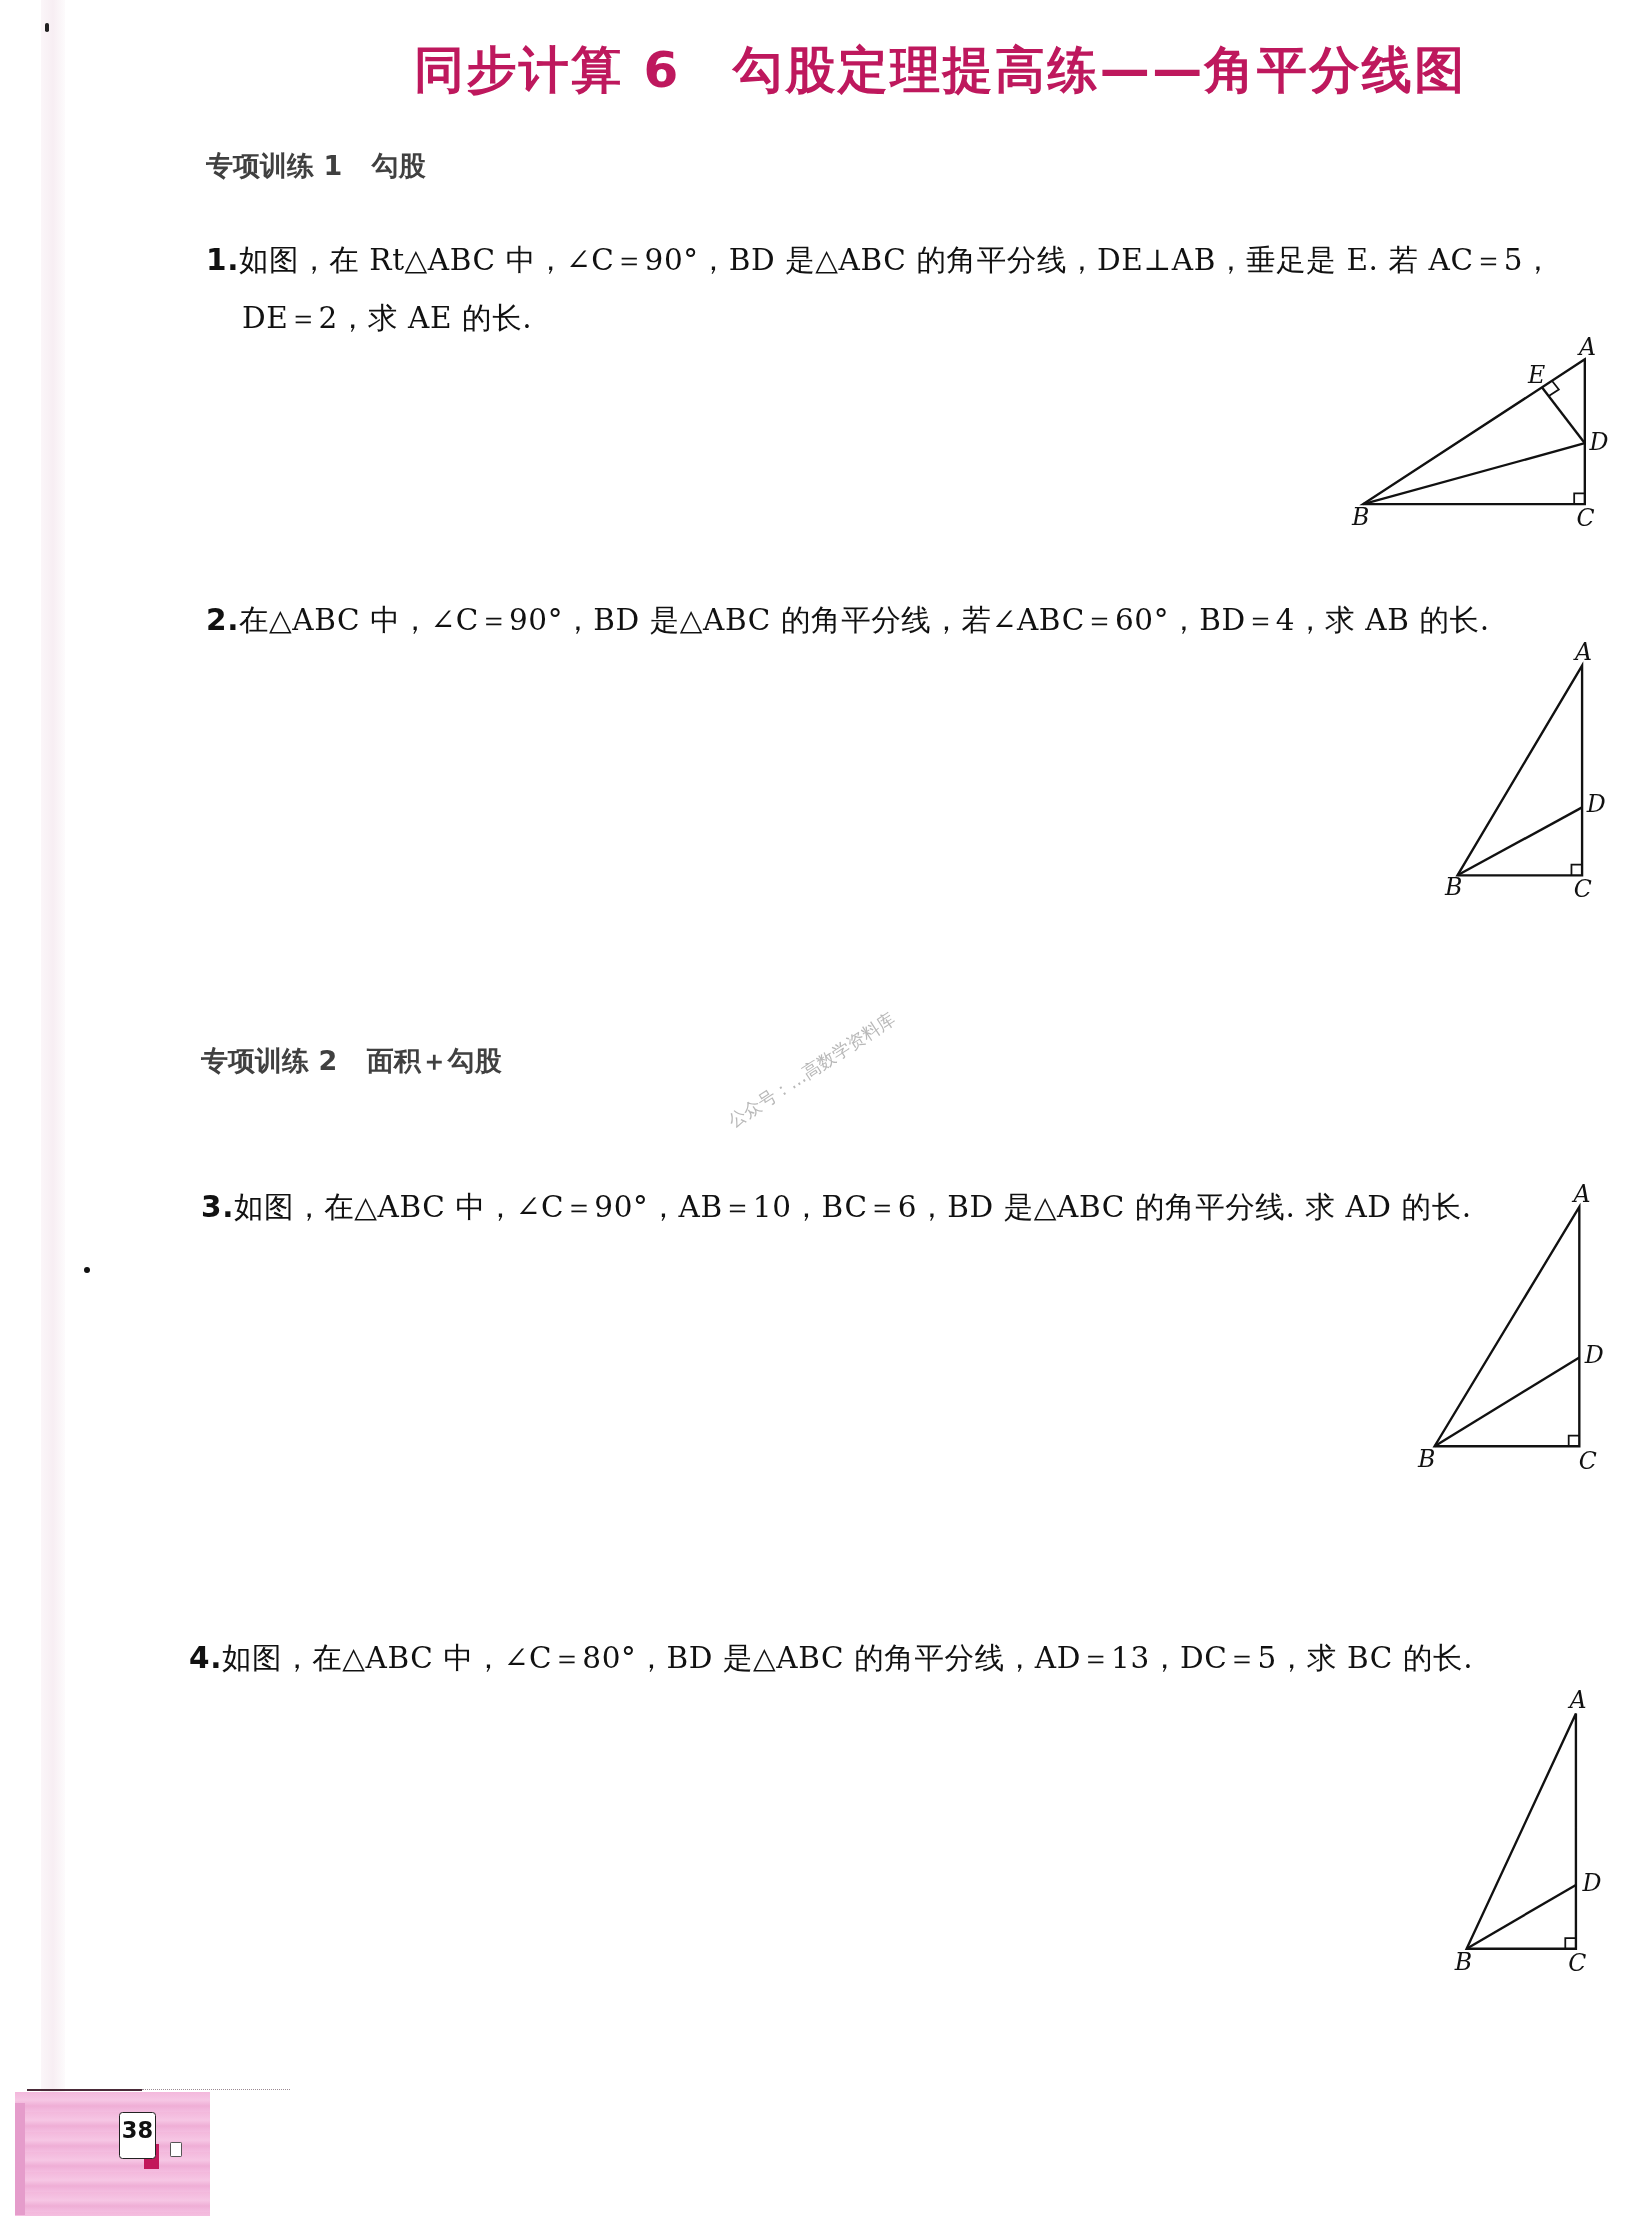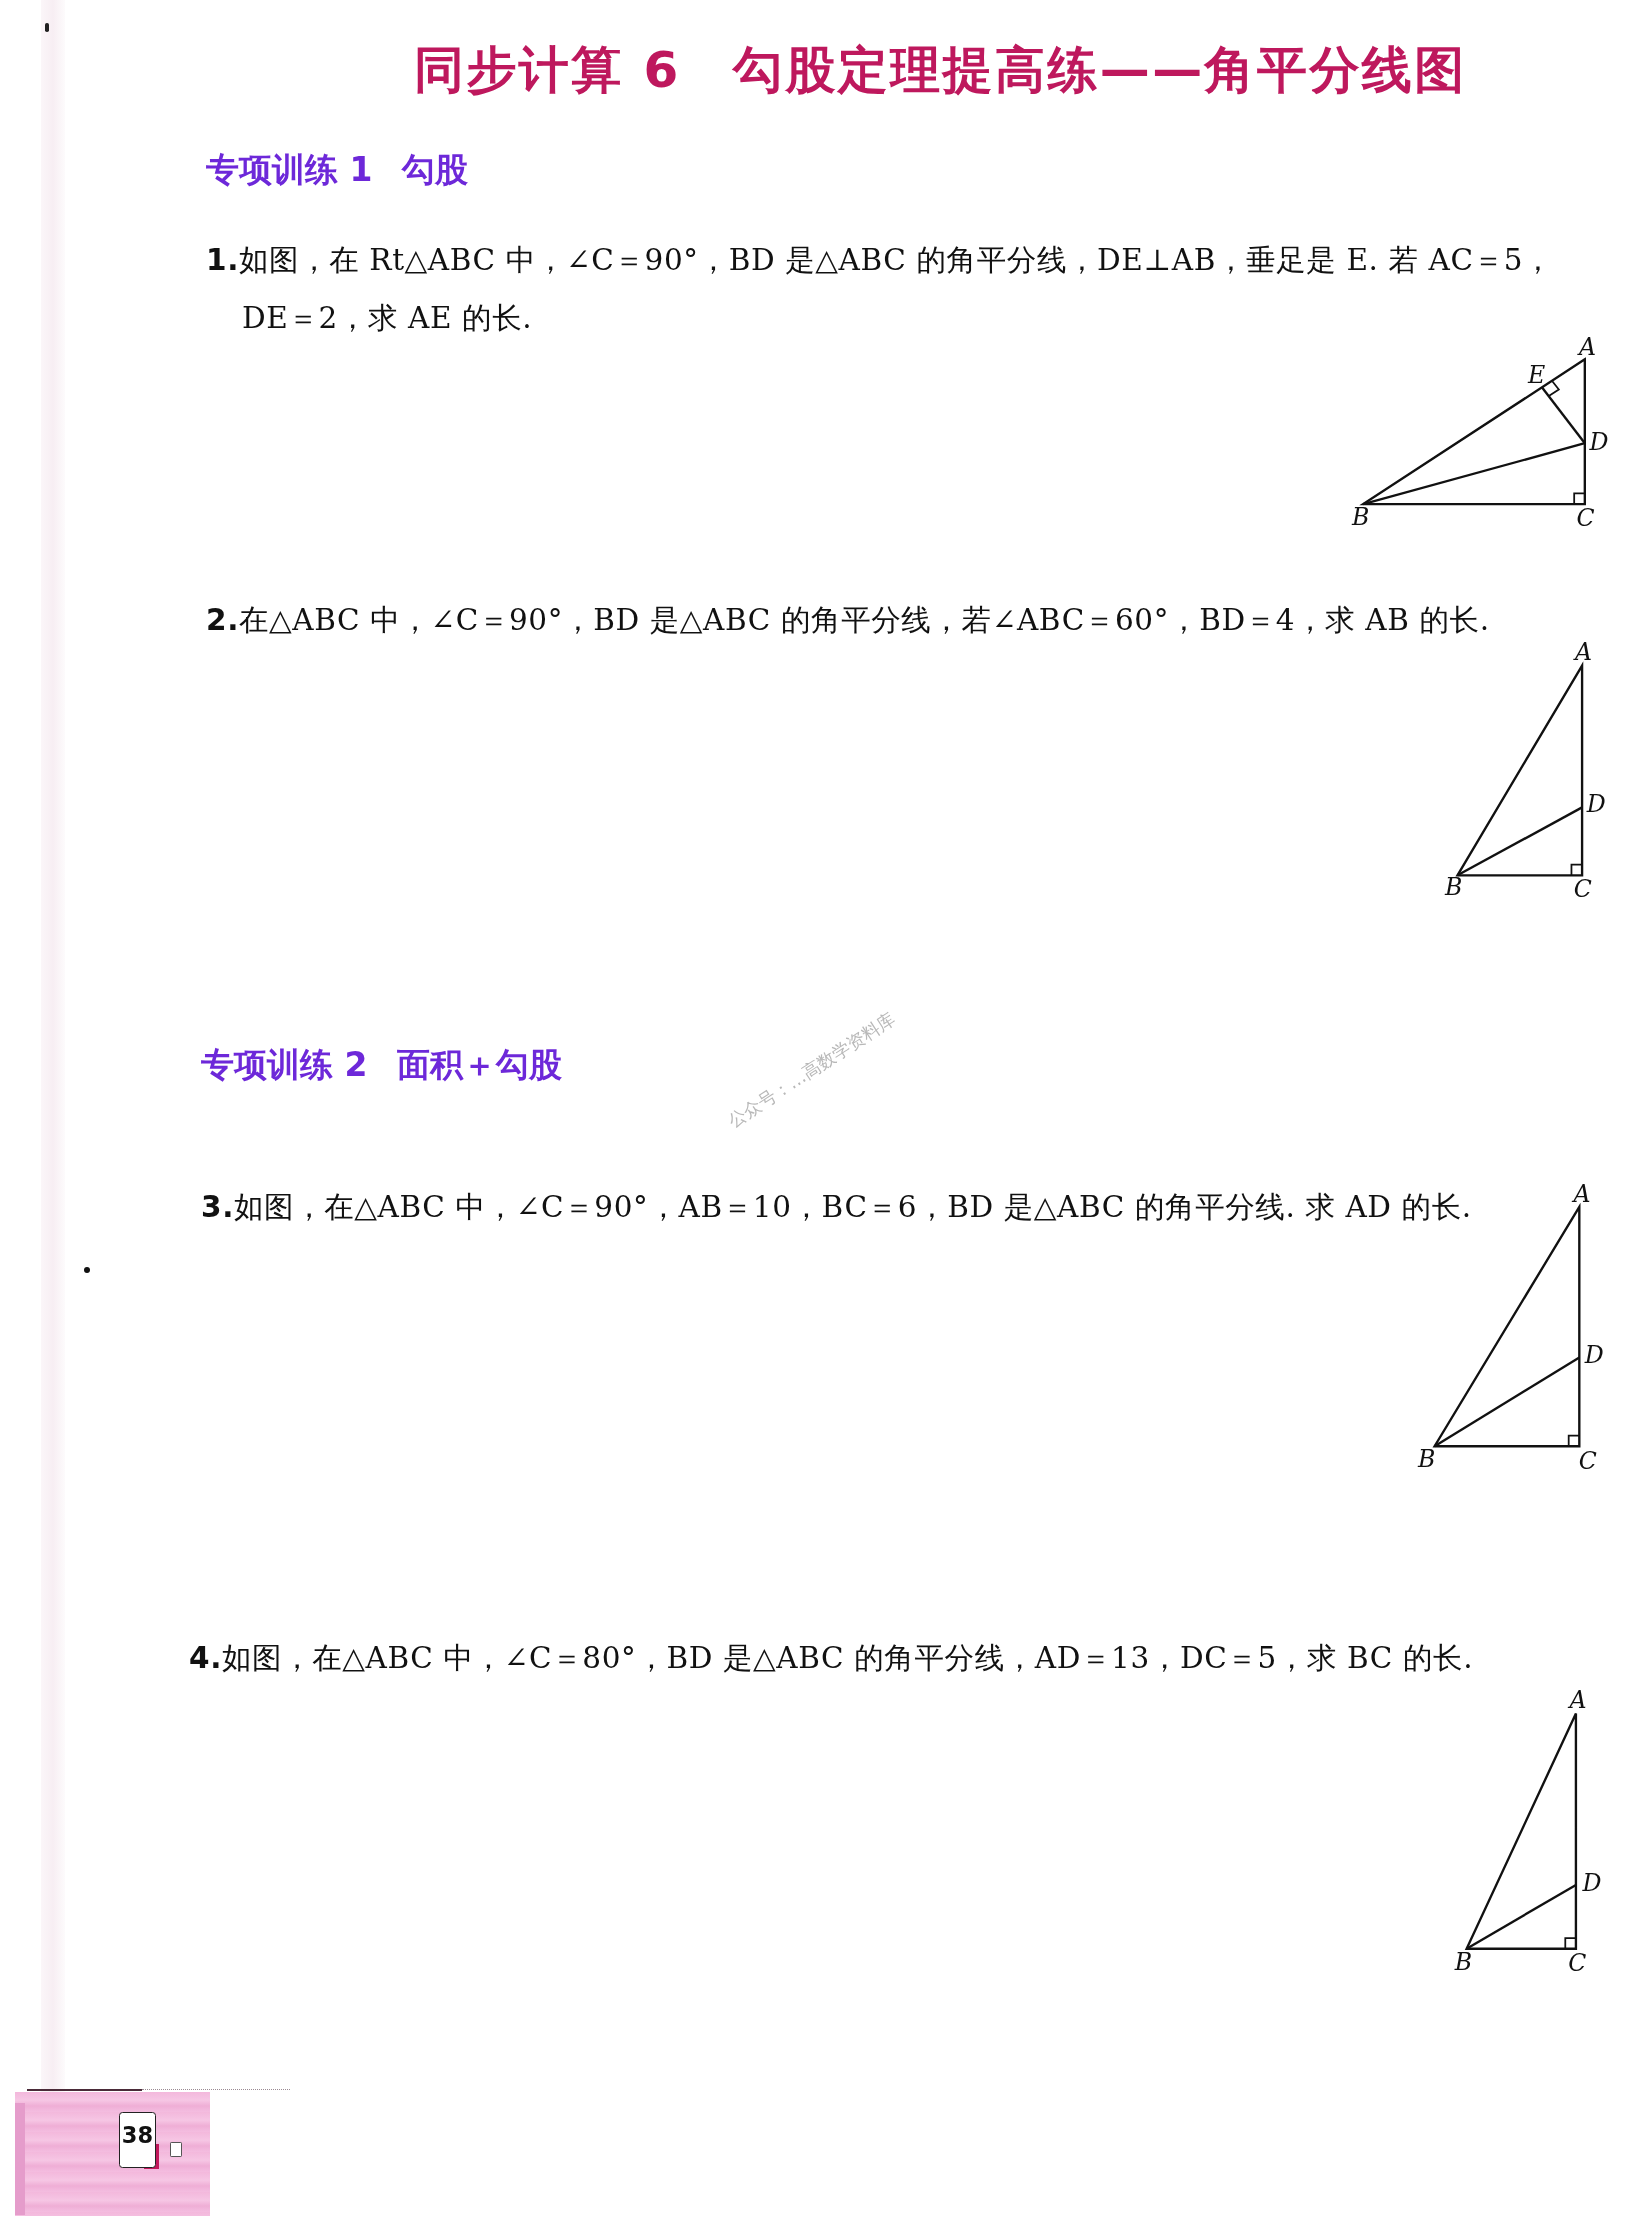--- a/index.html
+++ b/index.html
@@ -14,21 +14,21 @@
     background: linear-gradient(90deg, #fbf6f9 0%, #f7eef3 50%, #fdfbfc 100%);
   }
   .edge-mark { position: absolute; left: 45px; top: 22.5px; width: 3.5px; height: 9.5px; background: #222; border-radius: 1.8px; }
   .title {
     position: absolute; left: 414px; top: 37px;
     font-family: "DejaVu Sans", sans-serif; font-weight: bold;
     font-size: 50px; letter-spacing: 2.4px; white-space: nowrap; color: #be185d;
   }
   .heading {
     position: absolute; font-family: "DejaVu Sans", sans-serif; font-weight: bold;
-    font-size: 33px; white-space: nowrap; color: #6d28d9;
+    font-size: 27px; white-space: nowrap; color: #404040;
   }
   .heading .gap { display: inline-block; width: 29.5px; }
   .q {
     position: absolute; font-size: 29.5px; white-space: nowrap; line-height: 1.0; color: #111;
     letter-spacing: 0.6px;
     margin-top: 42px;
   }
   .q .num { font-weight: bold; font-family: "DejaVu Sans", sans-serif; }
   .figure { position: absolute; }
   .figure svg { overflow: visible; }
@@ -48,21 +48,21 @@
   }
   .footer-rule {
     position: absolute; left: 26.6px; top: 2089px; width: 115px; height: 2.4px; background: #4a2a38;
   }
   .footer-dots {
     position: absolute; left: 142px; top: 2089px; width: 148px; height: 0;
     border-top: 1.2px dotted #9a8a92;
   }
   .page-num-tab { position: absolute; left: 144px; top: 2144px; width: 15.4px; height: 25px; background: #c2185b; }
   .page-num-box {
-    position: absolute; left: 119px; top: 2112px; width: 37px; height: 56px;
+    position: absolute; left: 119px; top: 2112px; width: 37px; height: 47px;
     background: #fff; border: 1.8px solid #222; border-radius: 3.5px;
     font-family: "DejaVu Sans", sans-serif; font-weight: bold; font-size: 22.5px;
     display: flex; align-items: center; justify-content: center; padding-bottom: 10.6px; box-sizing: border-box;
   }
   .page-square { position: absolute; left: 170px; top: 2142px; width: 9.5px; height: 13px; border: 1.2px solid #555; border-radius: 1.2px; background: #fff; }
 </style>
 </head>
 <body>
 
 <div class="page-edge"></div>

